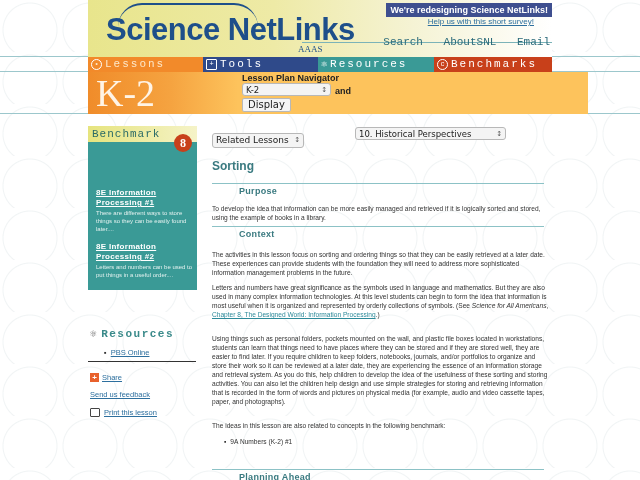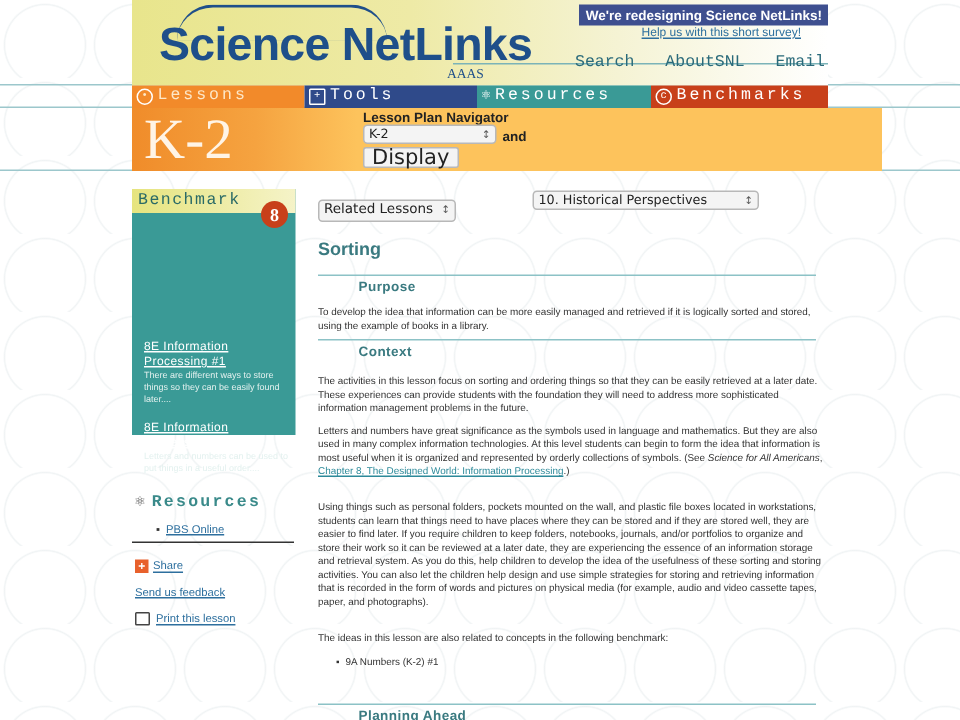--- a/index.html
+++ b/index.html
@@ -61,31 +61,31 @@
   .k2 span { position:absolute; left:8px; top:0; font-family:"Liberation Serif", serif; font-size:38px; color:#fff4e6; line-height:42px; }
   .lpn-title { position:absolute; left:154px; top:1px; font-size:9px; font-weight:bold; color:#222; }
   .sel {
     position:absolute; height:13px; background:#f4f4f4; border:1px solid #b8b8b8; border-radius:3px;
     font-family:"DejaVu Sans", sans-serif; font-size:8.5px; color:#222; line-height:13px; padding-left:3px; box-sizing:border-box;
   }
   .sel .arrow { position:absolute; right:3px; top:0; font-size:7px; color:#555; }
   .and { position:absolute; left:247px; top:14px; font-size:9px; font-weight:bold; color:#222; }
   .btn {
     position:absolute; height:14px; background:#f4f4f4; border:1px solid #b8b8b8; border-radius:2px;
-    font-family:"DejaVu Sans", sans-serif; font-size:14px; color:#222; line-height:12px; padding:0 5px; box-sizing:border-box;
+    font-family:"DejaVu Sans", sans-serif; font-size:10px; color:#222; line-height:12px; padding:0 5px; box-sizing:border-box;
   }
 
   
   .bm-box { position:absolute; left:0; top:126px; width:109px; height:164px; background:#3a9a96; }
   .bm-head { position:absolute; left:0; top:0; width:109px; height:16px; background:linear-gradient(90deg,#e6e47e,#f5f3c8); }
   .bm-head span { position:absolute; left:4px; top:2px; font-family:"Liberation Mono", monospace; font-size:11px; color:#2a6a66; letter-spacing:1px; }
   .bm-num { position:absolute; left:86px; top:8px; width:18px; height:18px; border-radius:50%; background:#c8401a; color:#fff; font-family:"Liberation Serif", serif; font-weight:bold; font-size:12px; line-height:18px; text-align:center; }
   .bm-title { position:absolute; left:7px; top:21px; font-family:"Liberation Serif", serif; font-size:15px; color:#eaf6f4; line-height:15px; }
   .bm-item { position:absolute; left:8px; width:100px; }
-  .bm-item .lnk { display:block; font-size:8px; font-weight:normal; color:#fff; text-decoration:underline; line-height:10px; letter-spacing:0.3px;margin-top:38px;}
+  .bm-item .lnk { display:block; font-size:8px; font-weight:bold; color:#fff; text-decoration:underline; line-height:10px; letter-spacing:0.3px;}
   .bm-item .desc { display:block; font-size:6px; color:#e3f1ef; line-height:8px; margin-top:1px; }
 
   .res-head { position:absolute; left:2px; top:327px; font-family:"Liberation Mono", monospace; font-size:11px; font-weight:bold; color:#3a8a8a; letter-spacing:1.5px; }
   .res-head .ic { color:#555; font-weight:normal; margin-right:3px; }
   .res-item { position:absolute; left:16px; top:348px; font-size:7.5px; color:#2d6f9e; text-decoration:underline; }
   .res-item:before { content:"\25AA"; color:#333; margin-right:4px; display:inline-block; text-decoration:none; }
   .side-rule { position:absolute; left:0; top:361px; width:108px; height:1px; background:#333; }
   .share { position:absolute; left:2px; top:372px; font-size:7.5px; color:#2d6f9e; }
   .share .ic { display:inline-block; width:9px; height:9px; background:#e8612c; color:#fff; font-size:8px; line-height:9px; text-align:center; margin-right:3px; vertical-align:middle; font-weight:bold;}
   .share span.t { text-decoration:underline; vertical-align:middle; }

